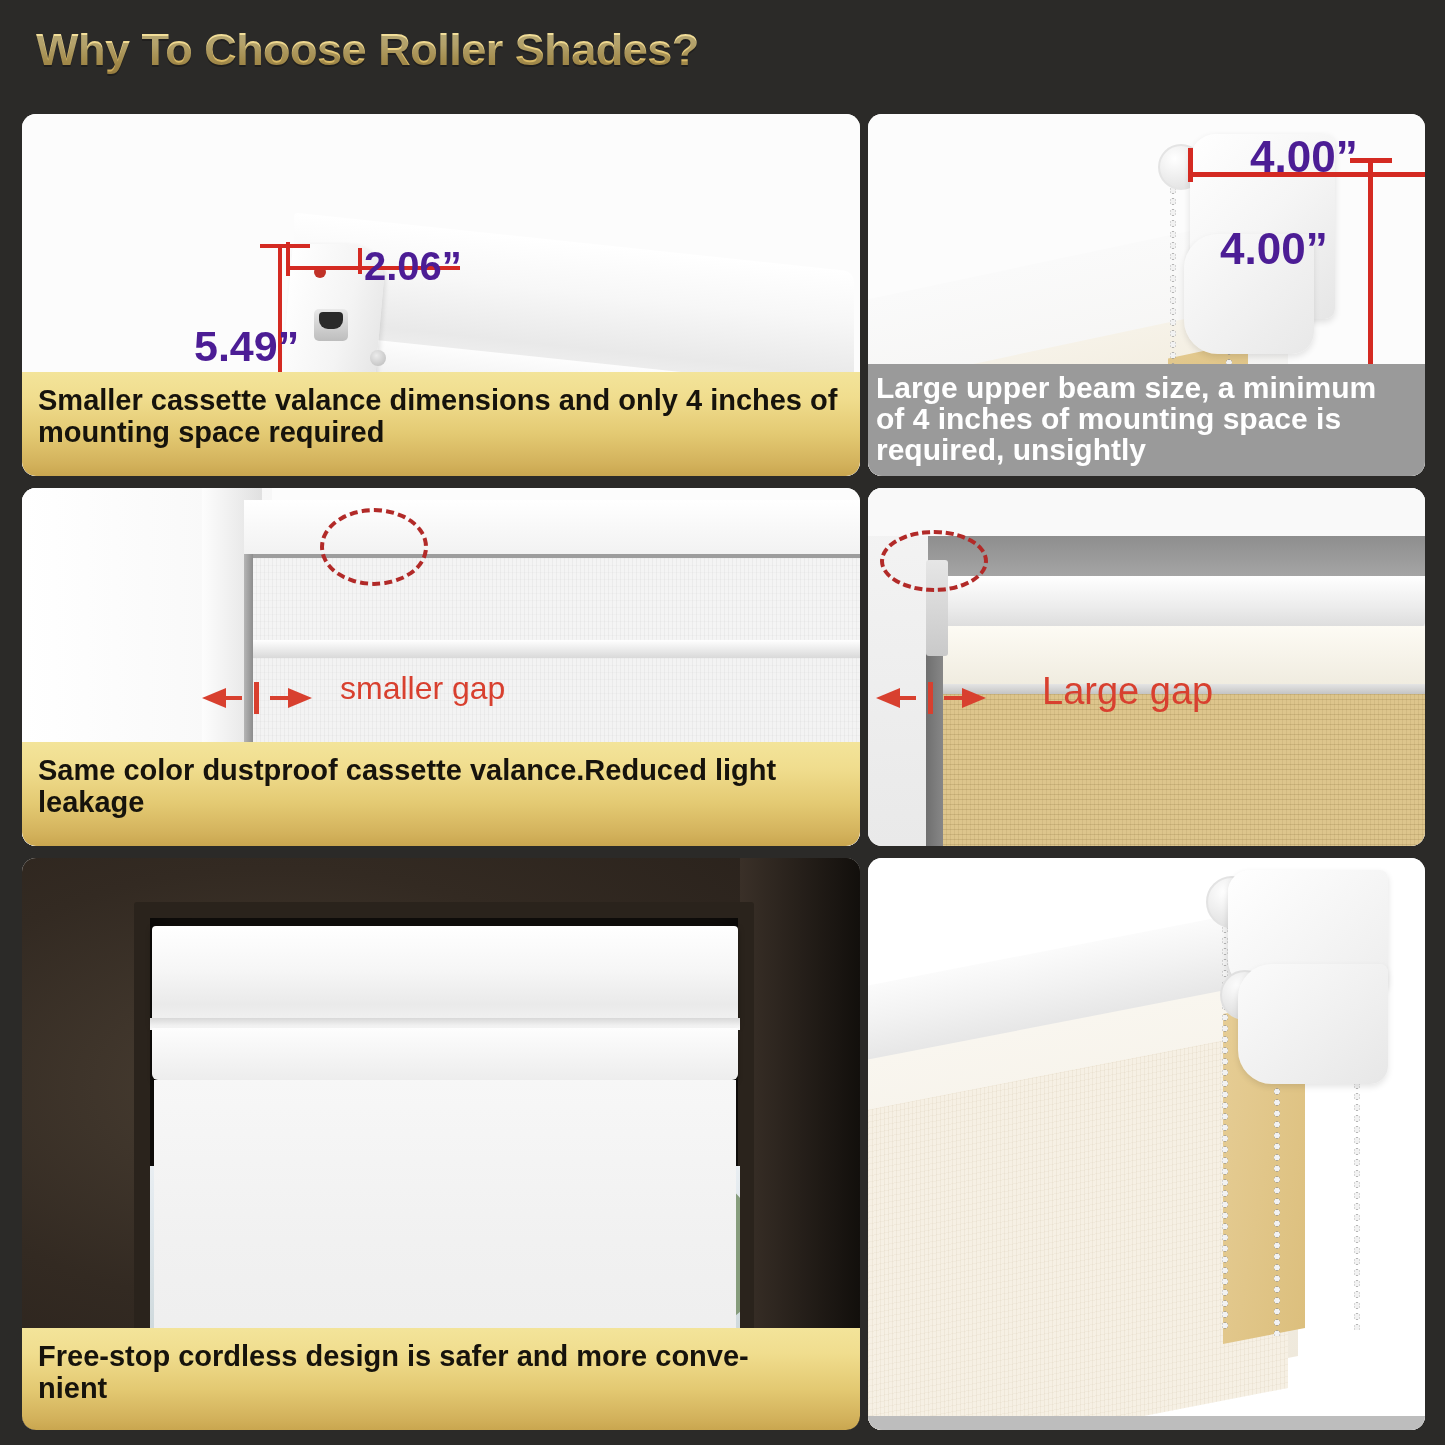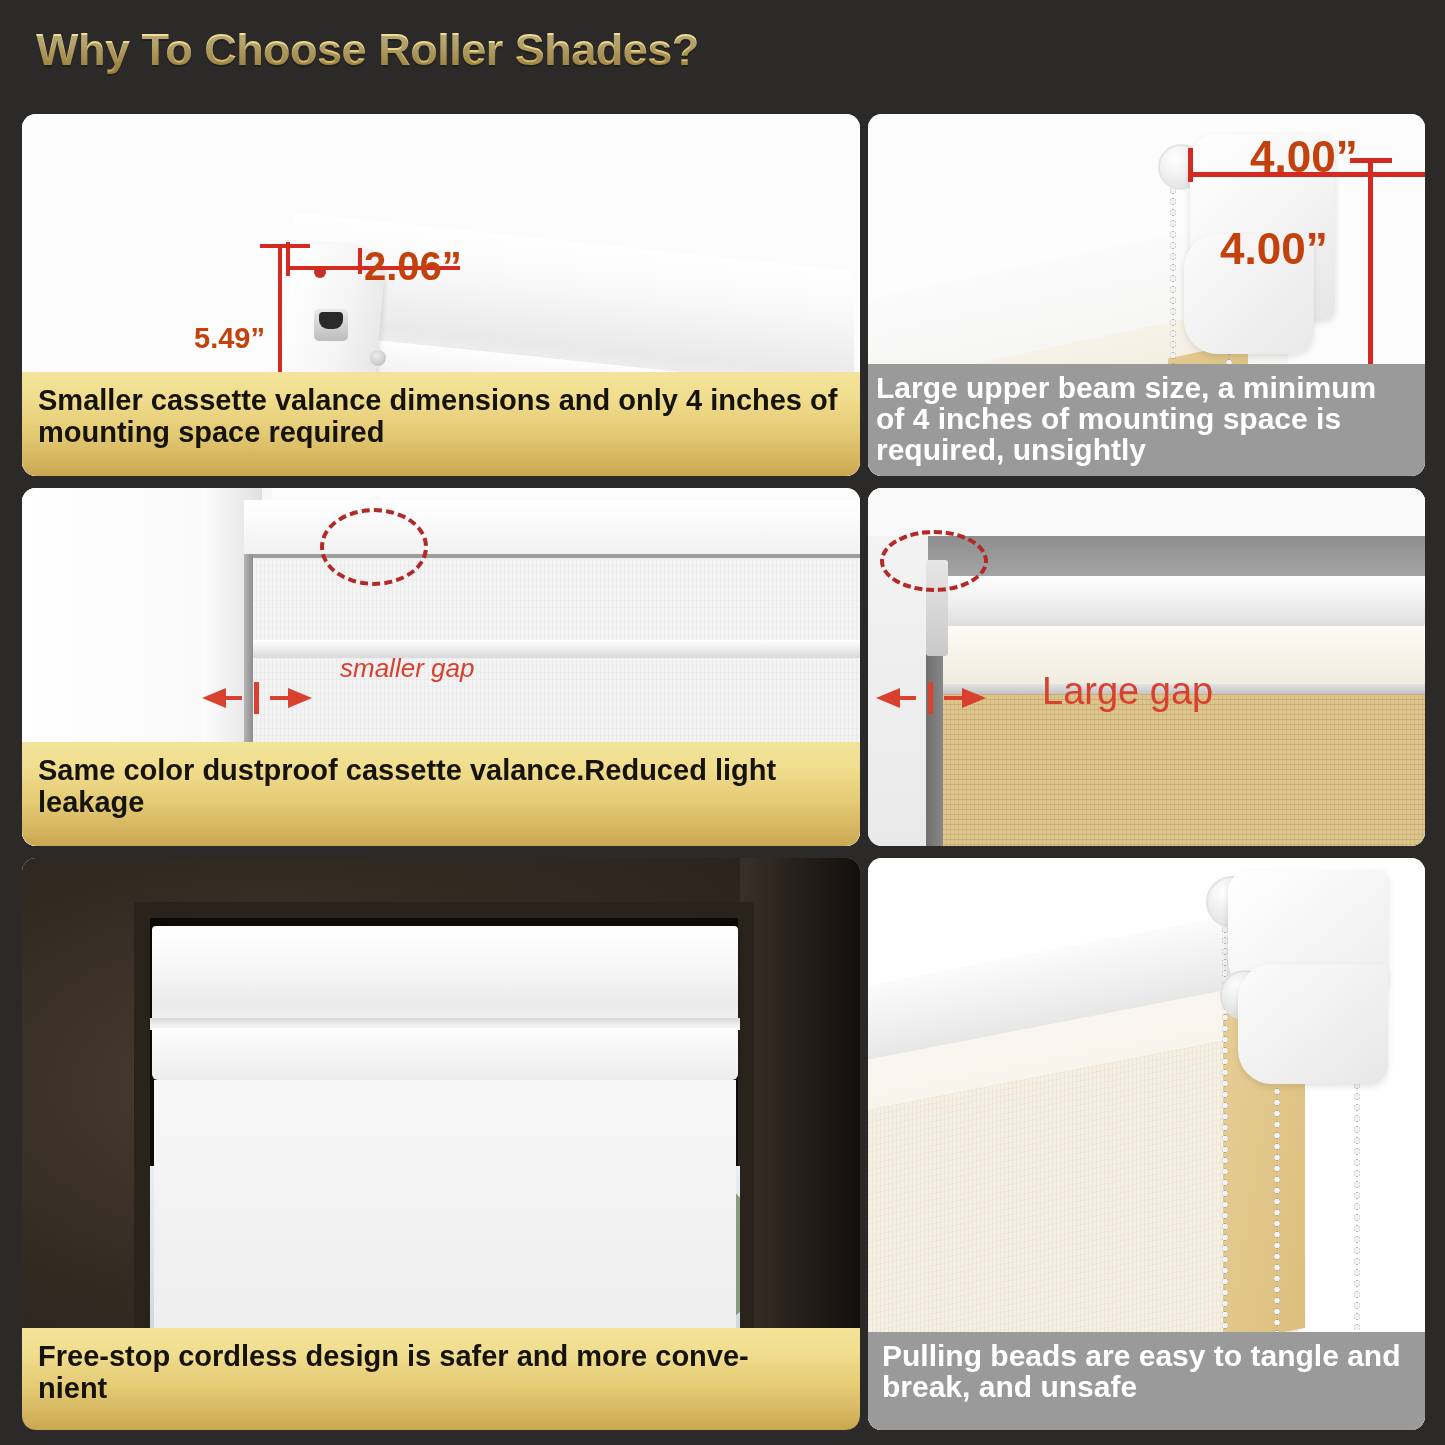--- a/index.html
+++ b/index.html
@@ -68,21 +68,21 @@
       repeating-linear-gradient(180deg, rgba(0,0,0,.018) 0 1px, rgba(255,255,255,0) 1px 7px);
   }
   .fabric-beige {
     background-color:#f3ece0;
     background-image:
       repeating-linear-gradient(90deg, rgba(150,120,70,.07) 0 1px, rgba(255,255,255,0) 1px 4px),
       repeating-linear-gradient(180deg, rgba(150,120,70,.05) 0 1px, rgba(255,255,255,0) 1px 6px);
   }
 
   
-  .dimlabel { position:absolute; color:#c2410c; font-weight:bold; white-space:nowrap;
+  .dimlabel { position:absolute; color:#4c1d95; font-weight:bold; white-space:nowrap;
               font-family:"Liberation Sans", sans-serif;text-align:center; }
   .dimline  { position:absolute; background:#d42a22; }
   .tick     { position:absolute; background:#d42a22; }
 
   .gaptext { position:absolute; color:#d8402f; font-weight:normal; white-space:nowrap; }
 
   
   .ellipse { position:absolute; border:4px dashed #b22a28; border-radius:50%; }
 
   
@@ -271,21 +271,21 @@
     <div class="p1l-dot"></div>
 
     <div class="dimline" style="left:266px; top:152px; width:172px; height:4px;"></div>
     <div class="tick" style="left:264px; top:128px; width:4px; height:34px;"></div>
     <div class="tick" style="left:336px; top:134px; width:4px; height:26px;"></div>
     <div class="dimlabel" style="left:342px; top:130px; font-size:40px;">2.06”</div>
 
     <div class="dimline" style="left:256px; top:132px; width:4px; height:210px;"></div>
     <div class="tick" style="left:238px; top:130px; width:50px; height:4px;"></div>
     <div class="tick" style="left:238px; top:338px; width:50px; height:4px;"></div>
-    <div class="dimlabel" style="left:172px; top:208px; font-size:29px;">5.49”</div>
+    <div class="dimlabel" style="left:172px; top:208px; font-size:43px;">5.49”</div>
   </div>
   <div class="cap gold r1l">Smaller cassette valance dimensions and only 4 inches of mounting space required</div>
 </div>
 
 <div class="panel r1r">
   <div class="imgarea">
     <div class="white-bg"></div>
 
     <div class="p1r-fabric fabric"></div>
     <div class="p1r-fabric2 fabric-beige"></div>
@@ -325,21 +325,21 @@
 
     <div class="ellipse" style="left:298px; top:20px; width:108px; height:78px;"></div>
 
     <svg style="position:absolute; left:180px; top:190px;" width="150" height="40">
       <polygon points="0,20 24,10 24,30" fill="#d8402f"></polygon>
       <rect x="24" y="18" width="16" height="4" fill="#d8402f"></rect>
       <rect x="52" y="4" width="5" height="32" fill="#d8402f"></rect>
       <rect x="68" y="18" width="18" height="4" fill="#d8402f"></rect>
       <polygon points="86,20 62,10 62,30" fill="#d8402f" transform="translate(24,0)"></polygon>
     </svg>
-    <div class="gaptext" style="left:318px; top:165px; font-size:26px;font-style:italic;">smaller gap</div>
+    <div class="gaptext" style="left:318px; top:182px; font-size:32px;">smaller gap</div>
   </div>
   <div class="cap gold r2l">Same color dustproof cassette valance.Reduced light leakage</div>
 </div>
 
 <div class="panel r2r">
   <div class="imgarea">
     <div class="p2r-wall"></div>
     <div class="p2r-top"></div>
     <div class="p2r-dark"></div>
     <div class="p2r-tube"></div>
@@ -399,14 +399,13 @@
     <div class="bead-chain" style="left:352px; top:44px; height:430px;"></div>
     <div class="bead-chain" style="left:404px; top:118px; height:360px;"></div>
     <div class="bead-chain" style="left:484px; top:222px; height:250px;"></div>
 
     <div class="p3r-roll"></div>
     <div class="p3r-brk1"></div>
     <div class="p3r-roll2"></div>
     <div class="p3r-brk2"></div>
     <div class="p3r-grayfloor"></div>
   </div>
-  <div class="cap gray r3r">Pulling beads are easy to tangle and break, and unsafe</div>
 </div>
 
 </body></html>

